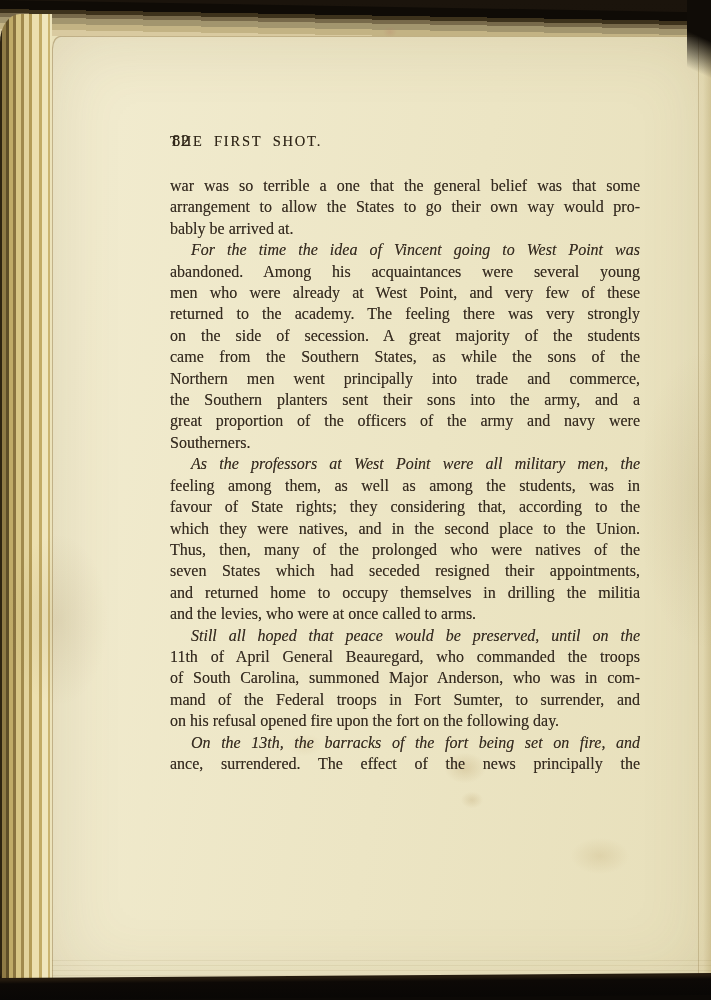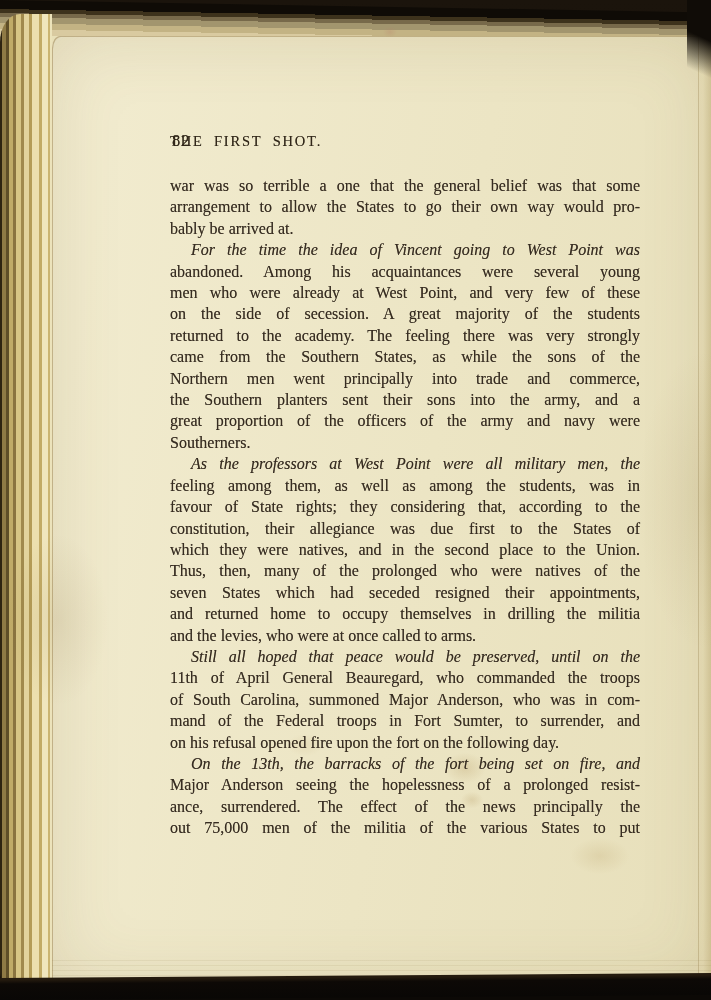--- a/index.html
+++ b/index.html
@@ -105,47 +105,44 @@
     <div class="body">
         <div class="para">
           <div class="line">war was so terrible a one that the general belief was that some</div>
           <div class="line">arrangement to allow the States to go their own way would pro-</div>
           <div class="line last">bably be arrived at.</div>
         </div>
         <div class="para">
           <div class="line indent">For the time the idea of Vincent going to West Point was</div>
           <div class="line">abandoned.  Among his acquaintances were several young</div>
           <div class="line">men who were already at West Point, and very few of these</div>
+          <div class="line">returned to the academy.  The feeling there was very strongly</div>
           <div class="line">on the side of secession.  A great majority of the students</div>
-          <div class="line">returned to the academy.  The feeling there was very strongly</div>
           <div class="line">came from the Southern States, as while the sons of the</div>
           <div class="line">Northern men went principally into trade and commerce,</div>
           <div class="line">the Southern planters sent their sons into the army, and a</div>
           <div class="line">great proportion of the officers of the army and navy were</div>
           <div class="line last">Southerners.</div>
         </div>
         <div class="para">
           <div class="line indent">As the professors at West Point were all military men, the</div>
           <div class="line">feeling among them, as well as among the students, was in</div>
           <div class="line">favour of State rights; they considering that, according to the</div>
-          <div class="line">constitution, their allegiance was due first to the States of</div>
           <div class="line">which they were natives, and in the second place to the Union.</div>
           <div class="line">Thus, then, many of the prolonged who were natives of the</div>
           <div class="line">seven States which had seceded resigned their appointments,</div>
           <div class="line">and returned home to occupy themselves in drilling the militia</div>
           <div class="line last">and the levies, who were at once called to arms.</div>
         </div>
         <div class="para">
           <div class="line indent">Still all hoped that peace would be preserved, until on the</div>
           <div class="line">11th of April General Beauregard, who commanded the troops</div>
           <div class="line">of South Carolina, summoned Major Anderson, who was in com-</div>
           <div class="line">mand of the Federal troops in Fort Sumter, to surrender, and</div>
           <div class="line last">on his refusal opened fire upon the fort on the following day.</div>
         </div>
         <div class="para">
           <div class="line indent">On the 13th, the barracks of the fort being set on fire, and</div>
-          <div class="line">Major Anderson seeing the hopelessness of a prolonged resist-</div>
           <div class="line">ance, surrendered.  The effect of the news principally the</div>
-          <div class="line">out 75,000 men of the militia of the various States to put</div>
         </div>
       </div>
   </div>
 </div>
 
 </body></html>

